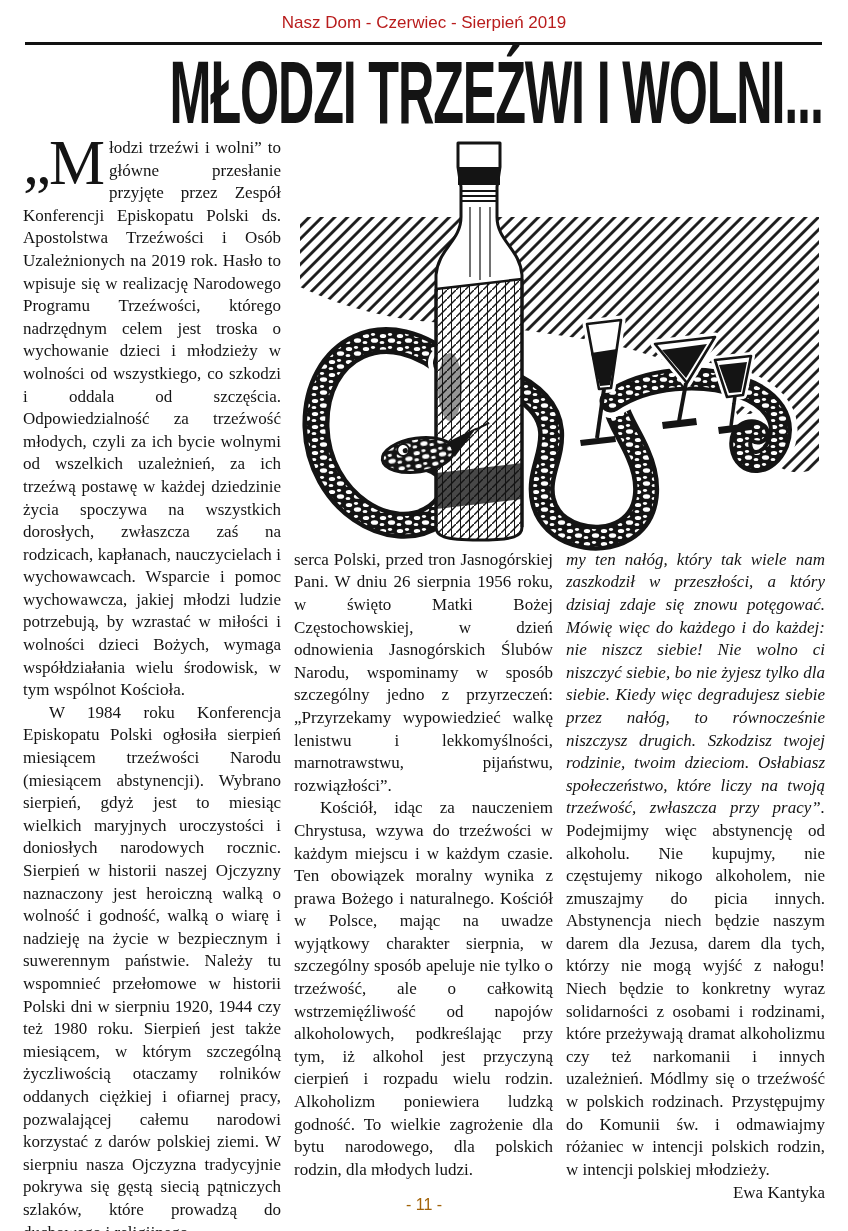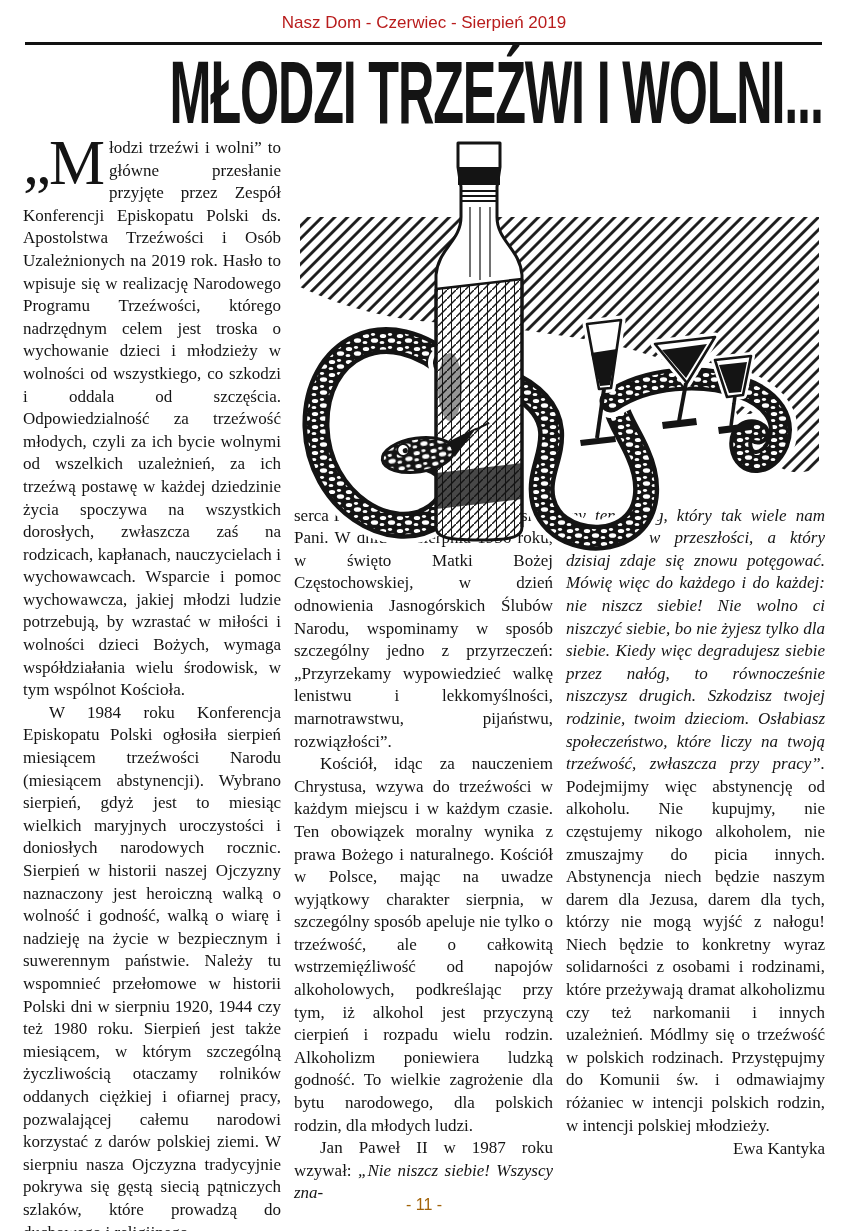--- a/index.html
+++ b/index.html
@@ -144,21 +144,20 @@
             </g>
           </g>
         </svg>
       </div>
 
       <div class="cols23">
 
         <div class="col">
           <p class="para">serca Polski, przed tron Jasnogórskiej Pani. W dniu 26 sierpnia 1956 roku, w święto Matki Bożej Częstochowskiej, w dzień odnowienia Jasnogórskich Ślubów Narodu, wspominamy w sposób szczególny jedno z przyrzeczeń: „Przyrzekamy wypowiedzieć walkę lenistwu i lekkomyślności, marnotrawstwu, pijaństwu, rozwiązłości”.</p>
           <p class="para indent">Kościół, idąc za nauczeniem Chrystusa, wzywa do trzeźwości w każdym miejscu i w każdym czasie. Ten obowiązek moralny wynika z prawa Bożego i naturalnego. Kościół w Polsce, mając na uwadze wyjątkowy charakter sierpnia, w szczególny sposób apeluje nie tylko o trzeźwość, ale o całkowitą wstrzemięźliwość od napojów alkoholowych, podkreślając przy tym, iż alkohol jest przyczyną cierpień i rozpadu wielu rodzin. Alkoholizm poniewiera ludzką godność. To wielkie zagrożenie dla bytu narodowego, dla polskich rodzin, dla młodych ludzi.</p>
-          <p class="para indent"><span>Jan Paweł II w 1987 roku wzywał: </span><span class="it">„Nie niszcz siebie! Wszyscy zna-</span></p>
         </div>
 
         <div class="col">
           <p class="para"><span class="it">my ten nałóg, który tak wiele nam zaszkodził w przeszłości, a który dzisiaj zdaje się znowu potęgować. Mówię więc do każdego i do każdej: nie niszcz siebie! Nie wolno ci niszczyć siebie, bo nie żyjesz tylko dla siebie. Kiedy więc degradujesz siebie przez nałóg, to równocześnie niszczysz drugich. Szkodzisz twojej rodzinie, twoim dzieciom. Osłabiasz społeczeństwo, które liczy na twoją trzeźwość, zwłaszcza przy pracy”. </span><span>Podejmijmy więc abstynencję od alkoholu. Nie kupujmy, nie częstujemy nikogo alkoholem, nie zmuszajmy do picia innych. Abstynencja niech będzie naszym darem dla Jezusa, darem dla tych, którzy nie mogą wyjść z nałogu! Niech będzie to konkretny wyraz solidarności z osobami i rodzinami, które przeżywają dramat alkoholizmu czy też narkomanii i innych uzależnień. Módlmy się o trzeźwość w polskich rodzinach. Przystępujmy do Komunii św. i odmawiajmy różaniec w intencji polskich rodzin, w intencji polskiej młodzieży.</span></p>
           <p class="signature">Ewa Kantyka</p>
         </div>
       </div>
 
     </div>
   </div>

